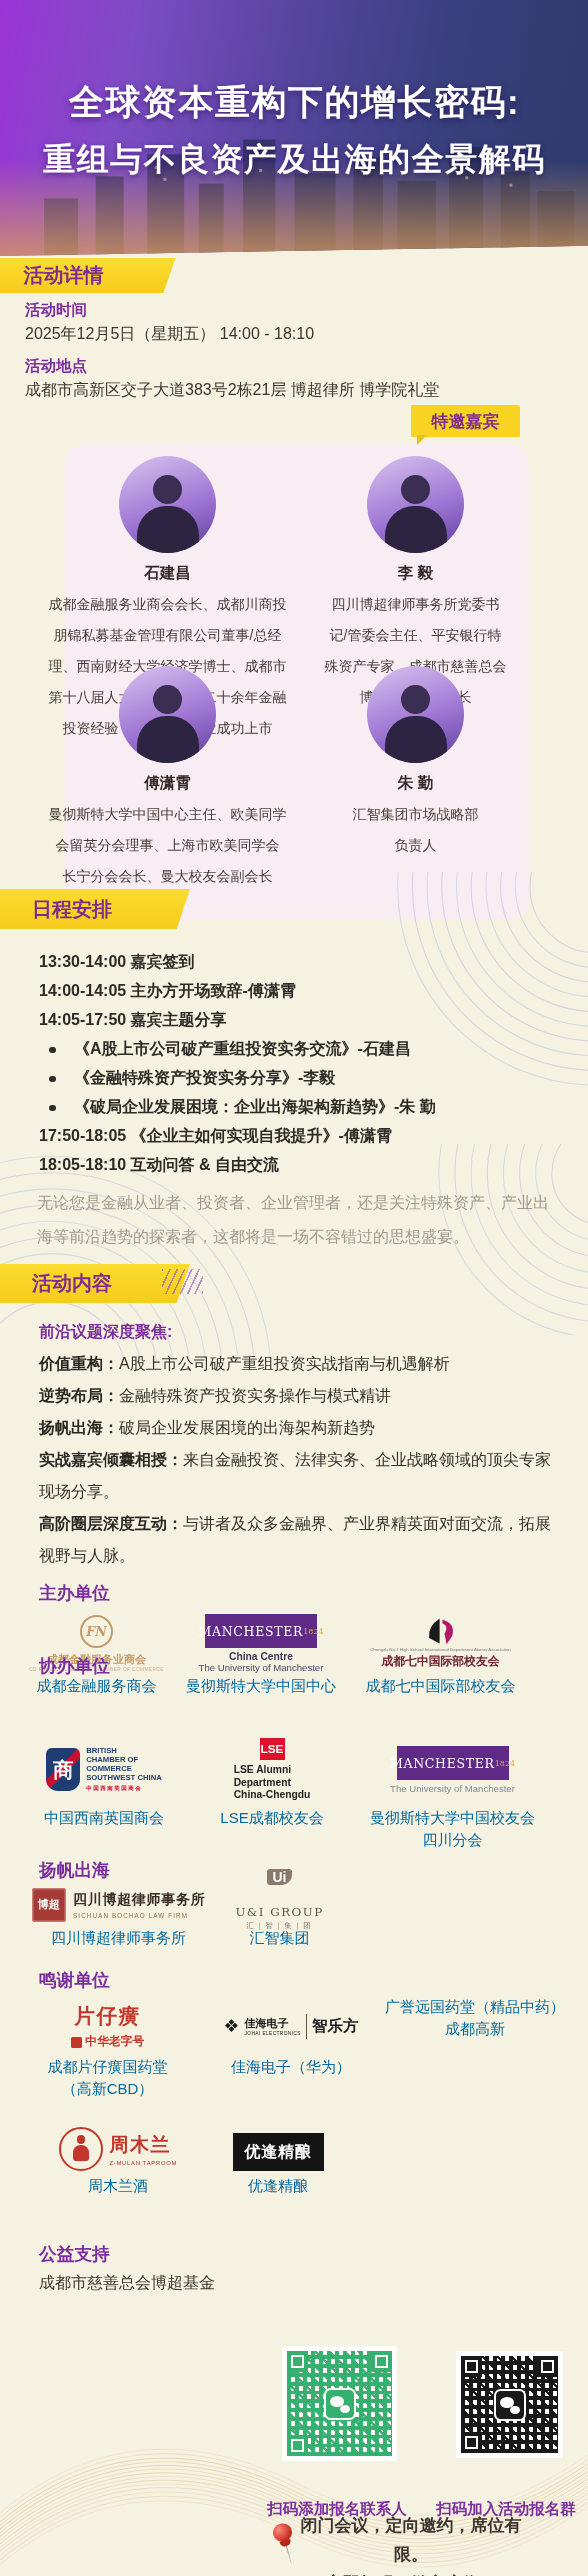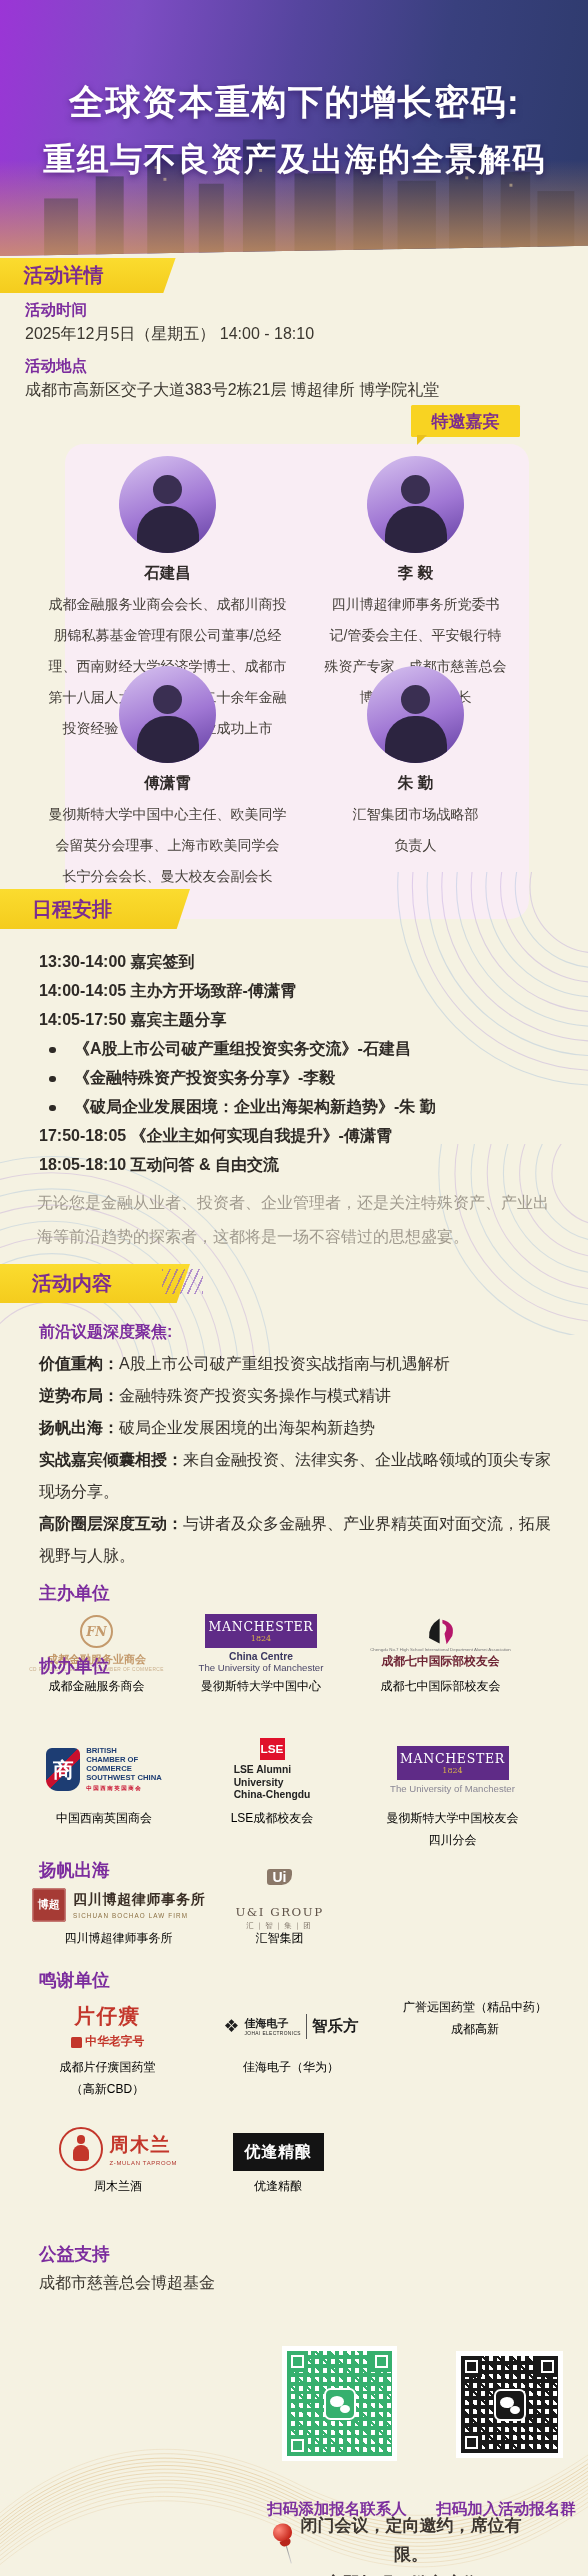--- a/index.html
+++ b/index.html
@@ -54,27 +54,27 @@
   .note{position:absolute;left:37px;top:1186px;width:521px;font-size:16px;color:#a09a8e;line-height:34px;}
   
   .cont-block{position:absolute;left:39px;top:1316px;width:521px;}
   .cont-intro{color:#7c2d9e;font-weight:bold;font-size:16px;line-height:32px;}
   .cont-row{font-size:16px;line-height:32px;color:#35312c;}
   .cont-row b{color:#2b2723;}
   
   .sec-h{position:absolute;left:39px;font-size:17.7px;font-weight:bold;color:#7c2d9e;}
   .org-cell{position:absolute;text-align:center;}
   .logo-box{display:flex;flex-direction:column;align-items:center;justify-content:center;}
-  .org-cap{font-size:12px;color:#000000;line-height:22px;white-space:pre-line;}
+  .org-cap{font-size:15px;color:#0369a1;line-height:22px;white-space:pre-line;}
   .fn-ring{width:29px;height:29px;border-radius:50%;border:2.2px solid #c49a6c;color:#c49a6c;
         font-family:"DejaVu Serif",serif;font-style:italic;font-size:12.5px;font-weight:bold;
         display:flex;align-items:center;justify-content:center;}
   .fn-t1{color:#c49a6c;font-weight:bold;font-size:11px;margin-top:3.7px;}
   .fn-t2{color:#cbb18e;font-size:4.8px;letter-spacing:0.4px;}
-  .man-box{background:#5f2b87;color:#fff;width:112px;height:34px;display:flex;flex-direction:column;
+  .man-box{background:#5f2b87;color:#fff;width:112px;height:34px;display:flex;flex-direction:row;
         align-items:center;justify-content:center;font-family:"DejaVu Serif",serif;}
   .man-w{font-size:12.5px;letter-spacing:0.7px;}
   .man-y{color:#d9b24a;font-size:8px;}
   .man-s1{font-size:10.3px;color:#3b3760;margin-top:2.9px;font-weight:bold;}
   .man-s2{font-size:9.6px;color:#4a4668;}
   .man-s3{font-size:9.6px;color:#8a8794;margin-top:2.9px;}
   .qz-eng{font-size:4.4px;color:#777;margin-top:2.2px;white-space:nowrap;}
   .qz-cn{font-size:11.8px;font-weight:bold;color:#6d2333;margin-top:1.5px;}
   .bcc-row{display:flex;align-items:center;gap:5.9px;}
   .bcc-mark{width:34px;height:43px;border-radius:5.9px 5.9px 11.8px 11.8px;color:#fff;font-size:20.6px;font-weight:bold;
@@ -334,21 +334,21 @@
         </div>
       </div>
     </div>
     <div class="org-cap">中国西南英国商会</div>
   </div>
   <div class="org-cell" style="left:206px;top:1733px;width:132px;">
     <div class="logo-box" style="height:74px;">
       <div class="lse-mark">LSE</div>
       <div class="lse-txt">
         <div>LSE Alumni</div>
-        <div>University</div>
+        <div>Department</div>
         <div>China-Chengdu</div>
       </div>
     </div>
     <div class="org-cap">LSE成都校友会</div>
   </div>
   <div class="org-cell" style="left:368px;top:1733px;width:169px;">
     <div class="logo-box" style="height:74px;">
       <div class="man-box">
         <div class="man-w">MANCHESTER</div>
         <div class="man-y">1824</div>

